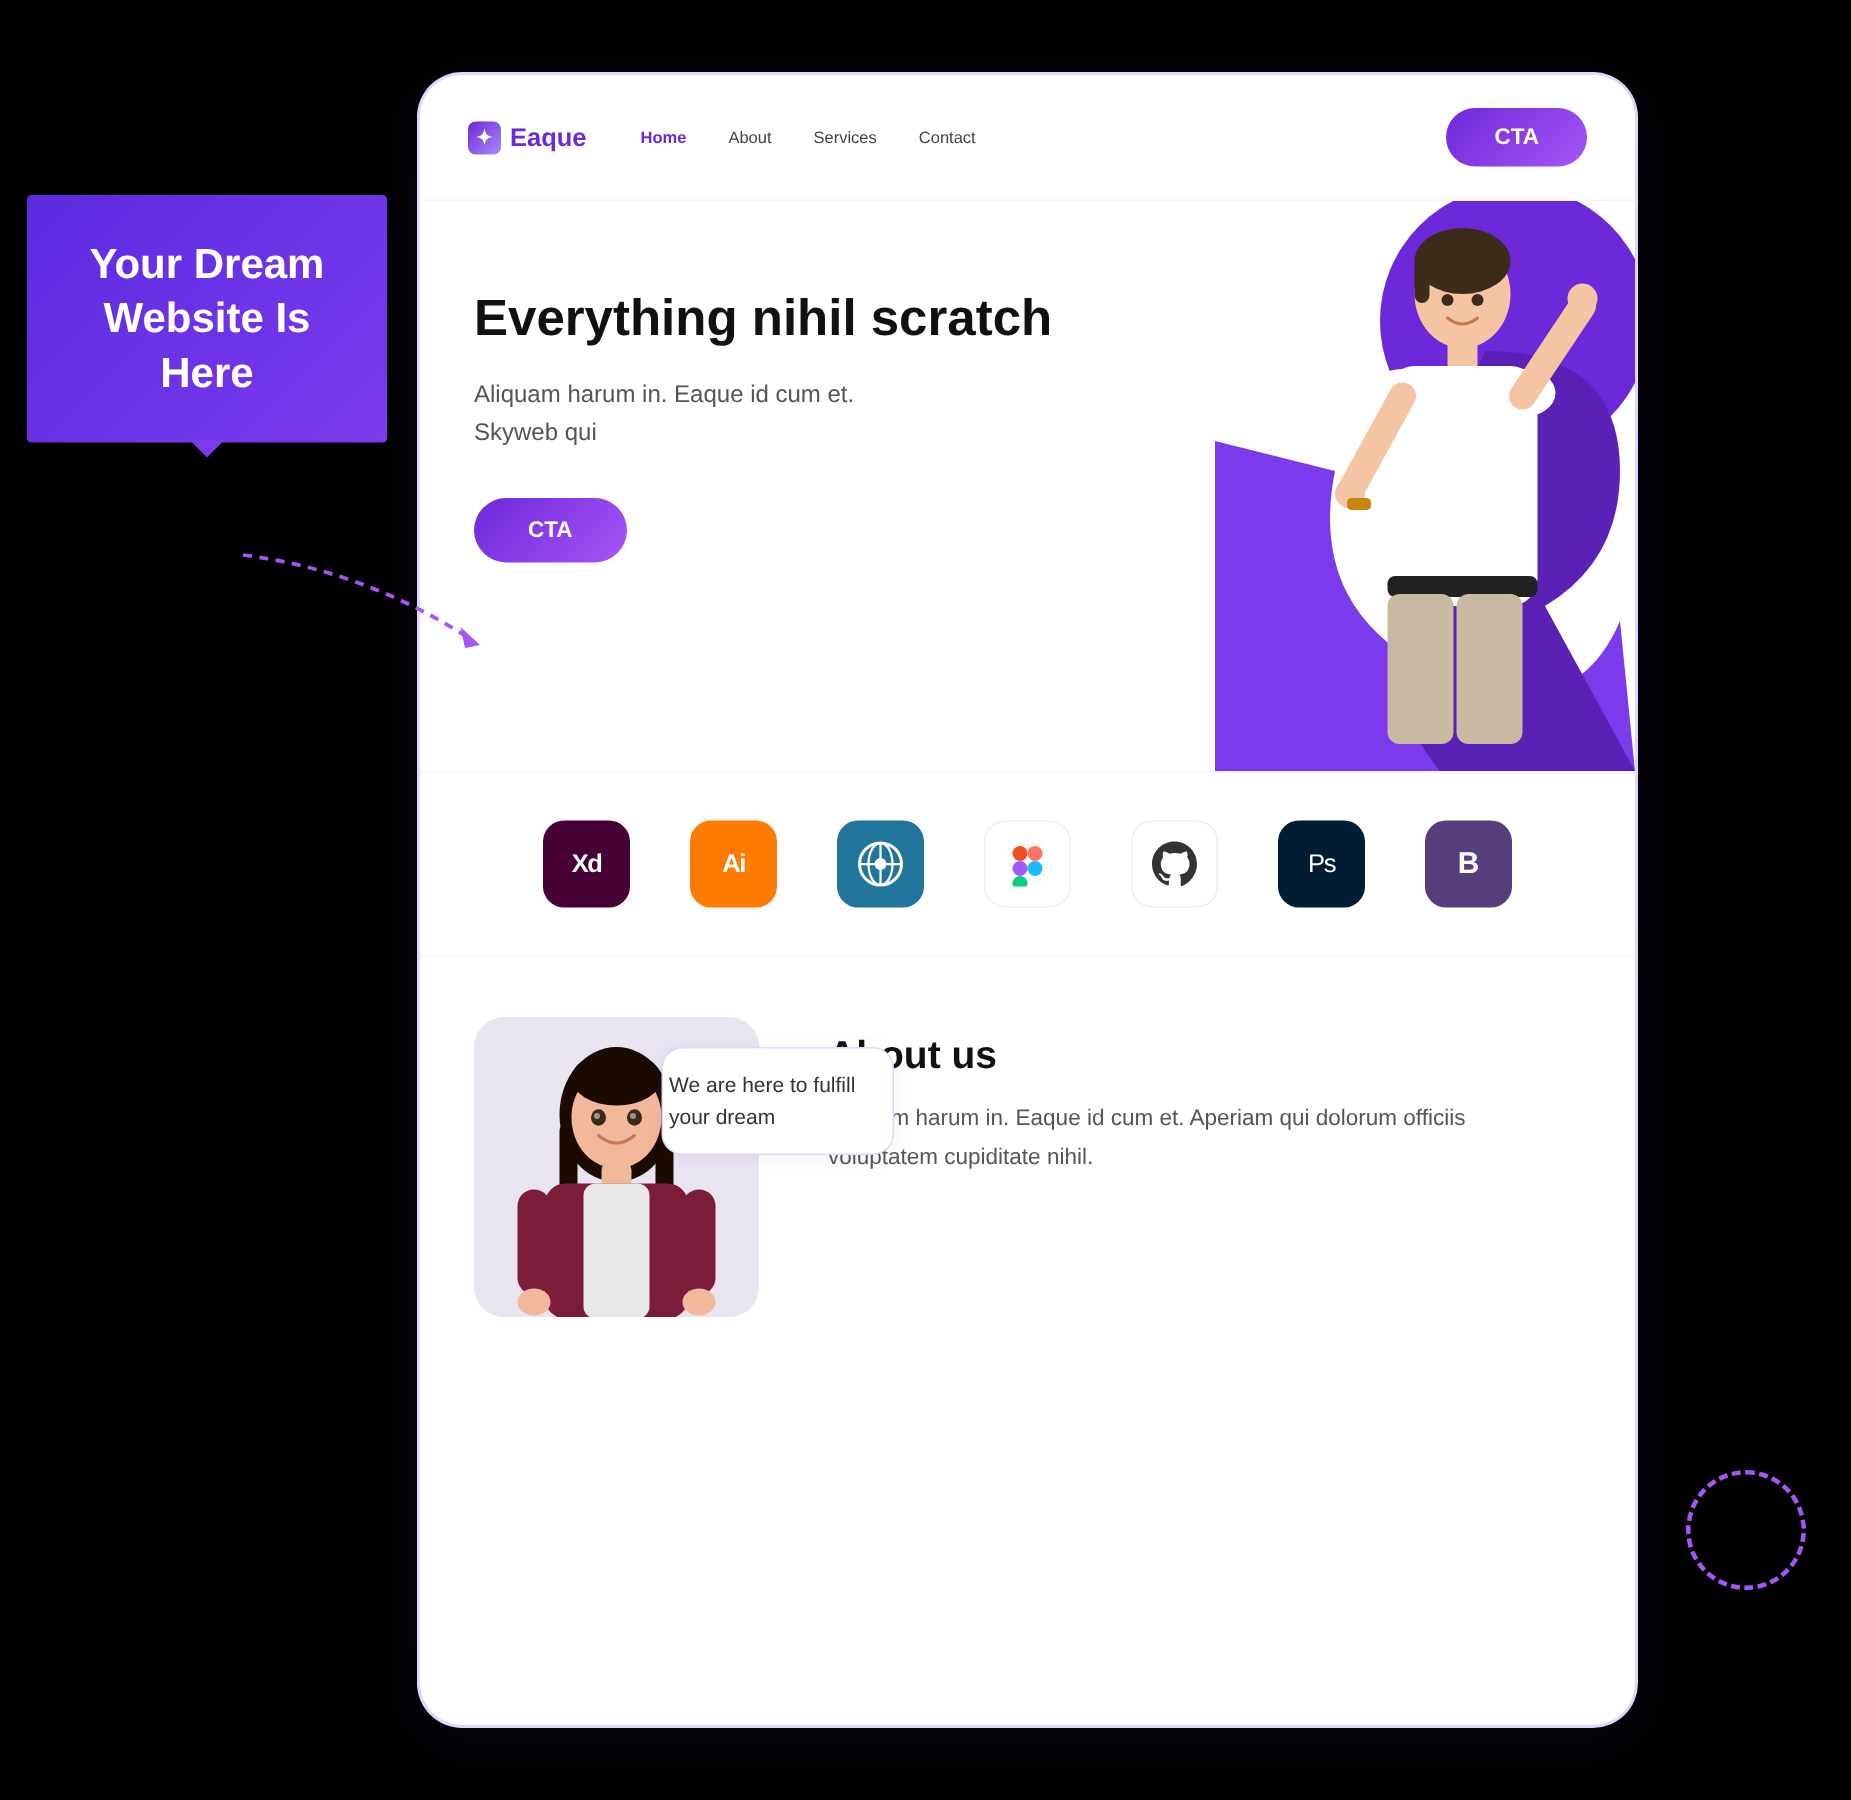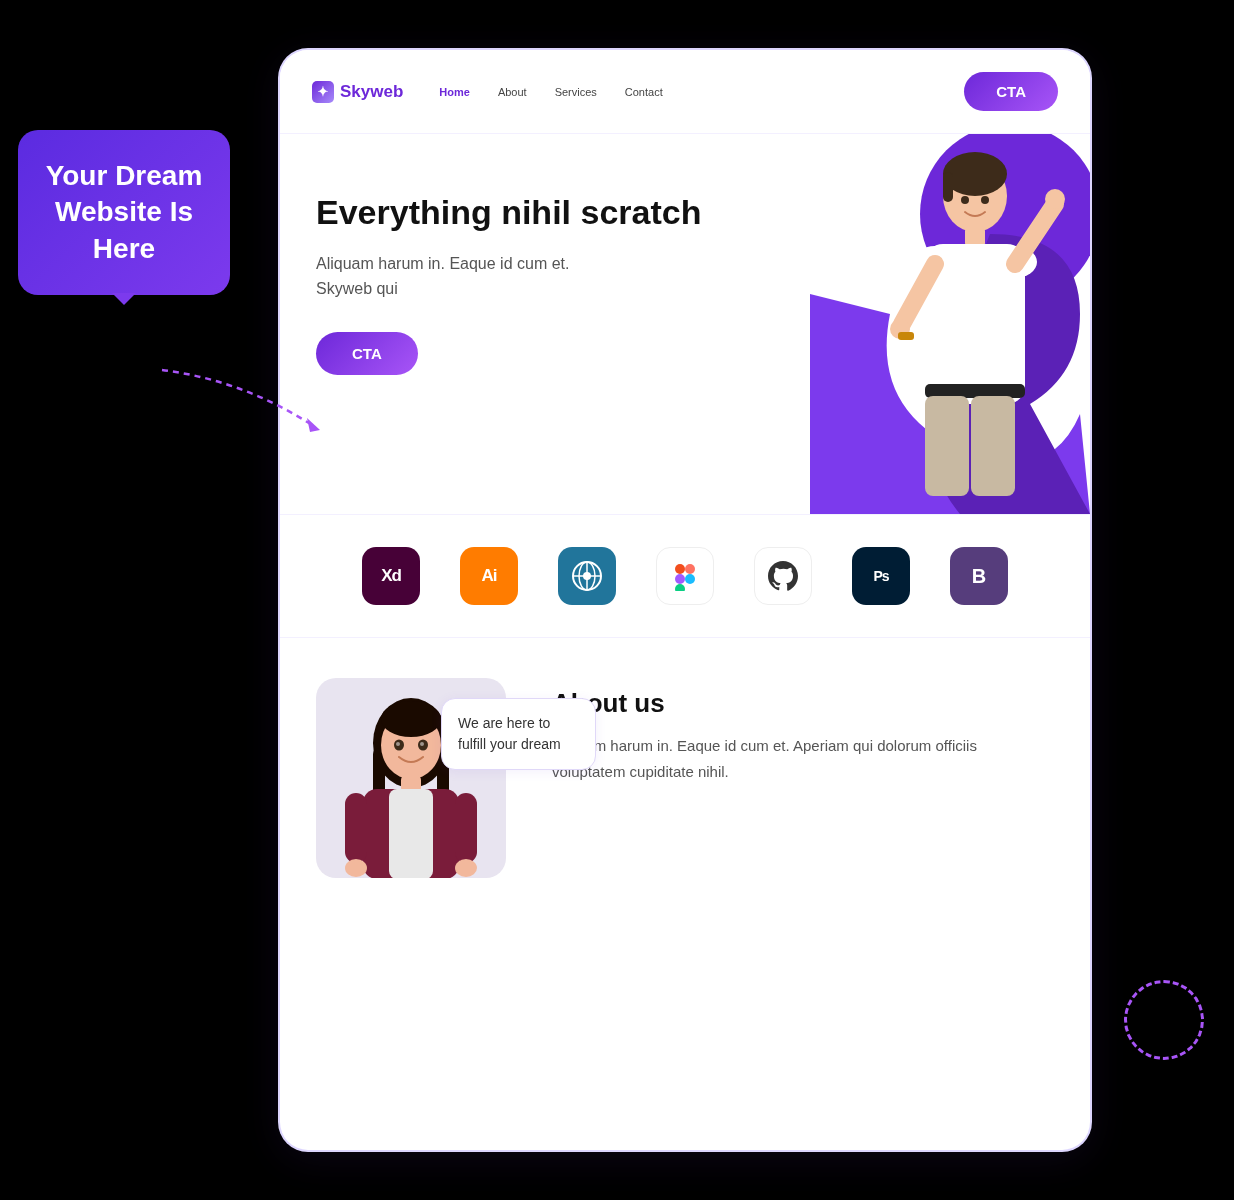--- a/index.html
+++ b/index.html
@@ -16,22 +16,22 @@
     .dream-tooltip {
       position: absolute;
       left: 18px;
       top: 130px;
       background: linear-gradient(135deg, #5b2be0, #7c3aed);
       color: #fff;
       font-size: 28px;
       font-weight: 700;
       text-align: center;
       padding: 28px 24px;
-      border-radius: 20px;
-      width: 212px;
+      border-radius: 3px;
+      width: 240px;
       line-height: 1.3;
       z-index: 10;
     }
     .dream-tooltip::after {
       content: '';
       position: absolute;
       bottom: -22px;
       left: 50%;
       transform: translateX(-50%);
       border: 12px solid transparent;
@@ -218,21 +218,21 @@
       align-items: flex-end;
       justify-content: center;
     }
     .about-speech-bubble {
       position: absolute;
       top: 20px;
       right: -80px;
       background: #fff;
       border: 1.5px solid #e0d8f8;
       border-radius: 14px;
-      padding: 14px 16px;
+      padding: 14px 4px;
       font-size: 14px;
       color: #333;
       width: 155px;
       line-height: 1.5;
       text-align: left;
       box-shadow: 0 2px 12px rgba(120,60,220,0.08);
     }
     .about-text {
       flex: 1;
       padding-top: 10px;
@@ -278,21 +278,21 @@
 <svg class="dashed-line" viewBox="0 0 180 80" fill="none" xmlns="http://www.w3.org/2000/svg">
   <path d="M 10 10 Q 90 20 160 65" stroke="#a855f7" stroke-width="2.5" stroke-dasharray="6 5" fill="none"></path>
   <polygon points="155,58 168,70 158,72" fill="#a855f7"></polygon>
 </svg>
 
 <div class="browser-frame">
 
   <nav class="navbar">
     <div class="logo">
       <span class="logo-icon">✦</span>
-      <span>Skyweb</span>
+      <span>Eaque</span>
     </div>
     <div class="nav-links">
       <a class="nav-link active">Home</a>
       <a class="nav-link">About</a>
       <a class="nav-link">Services</a>
       <a class="nav-link">Contact</a>
     </div>
     <button class="nav-cta">CTA</button>
   </nav>
 
@@ -376,21 +376,21 @@
       </svg>
     </div>
 
     <div class="tool-icon tool-gh">
       <svg width="34" height="34" viewBox="0 0 34 34" fill="#333">
         <path d="M17 2C8.716 2 2 8.716 2 17c0 6.627 4.296 12.255 10.26 14.239.75.138 1.026-.325 1.026-.722 0-.357-.013-1.301-.02-2.556C9.538 29.145 8.643 26.4 8.643 26.4c-.683-1.734-1.667-2.196-1.667-2.196-1.362-.931.103-.912.103-.912 1.506.106 2.299 1.547 2.299 1.547 1.339 2.295 3.514 1.633 4.37 1.249.136-.97.524-1.633.953-2.009-3.333-.38-6.836-1.667-6.836-7.418 0-1.638.586-2.978 1.546-4.028-.155-.38-.67-1.906.147-3.972 0 0 1.26-.403 4.126 1.538a14.35 14.35 0 0 1 3.756-.505c1.274.006 2.557.172 3.756.505 2.863-1.941 4.122-1.538 4.122-1.538.82 2.066.305 3.592.15 3.972.962 1.05 1.544 2.39 1.544 4.028 0 5.766-3.51 7.032-6.852 7.404.54.465 1.02 1.382 1.02 2.786 0 2.012-.018 3.632-.018 4.125 0 .4.27.867 1.031.72C27.71 29.25 32 23.624 32 17c0-8.284-6.716-15-15-15z"></path>
       </svg>
     </div>
 
     <div class="tool-icon tool-ps">
-      <span style="font-size:14px;font-weight:700;letter-spacing:-1px;">Ps</span>
+      <span style="font-size:17px;font-weight:400;letter-spacing:-1px;">Ps</span>
     </div>
 
     <div class="tool-icon tool-bs">
       <span style="font-size:20px;font-weight:900;">B</span>
     </div>
 
   </div>
 
   <section class="about-section">
     <div class="about-image-wrap">

